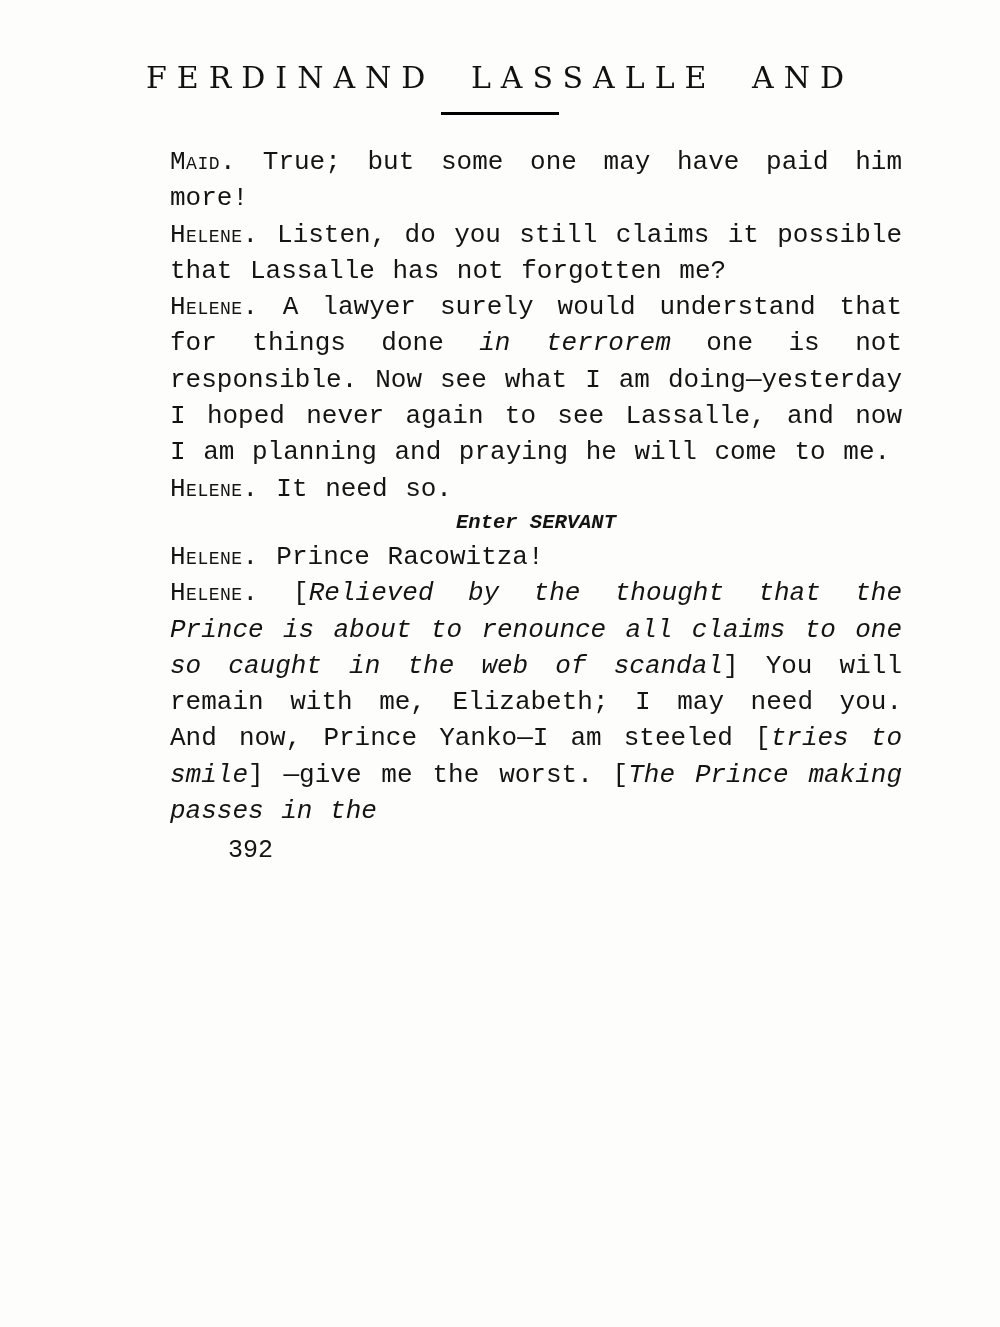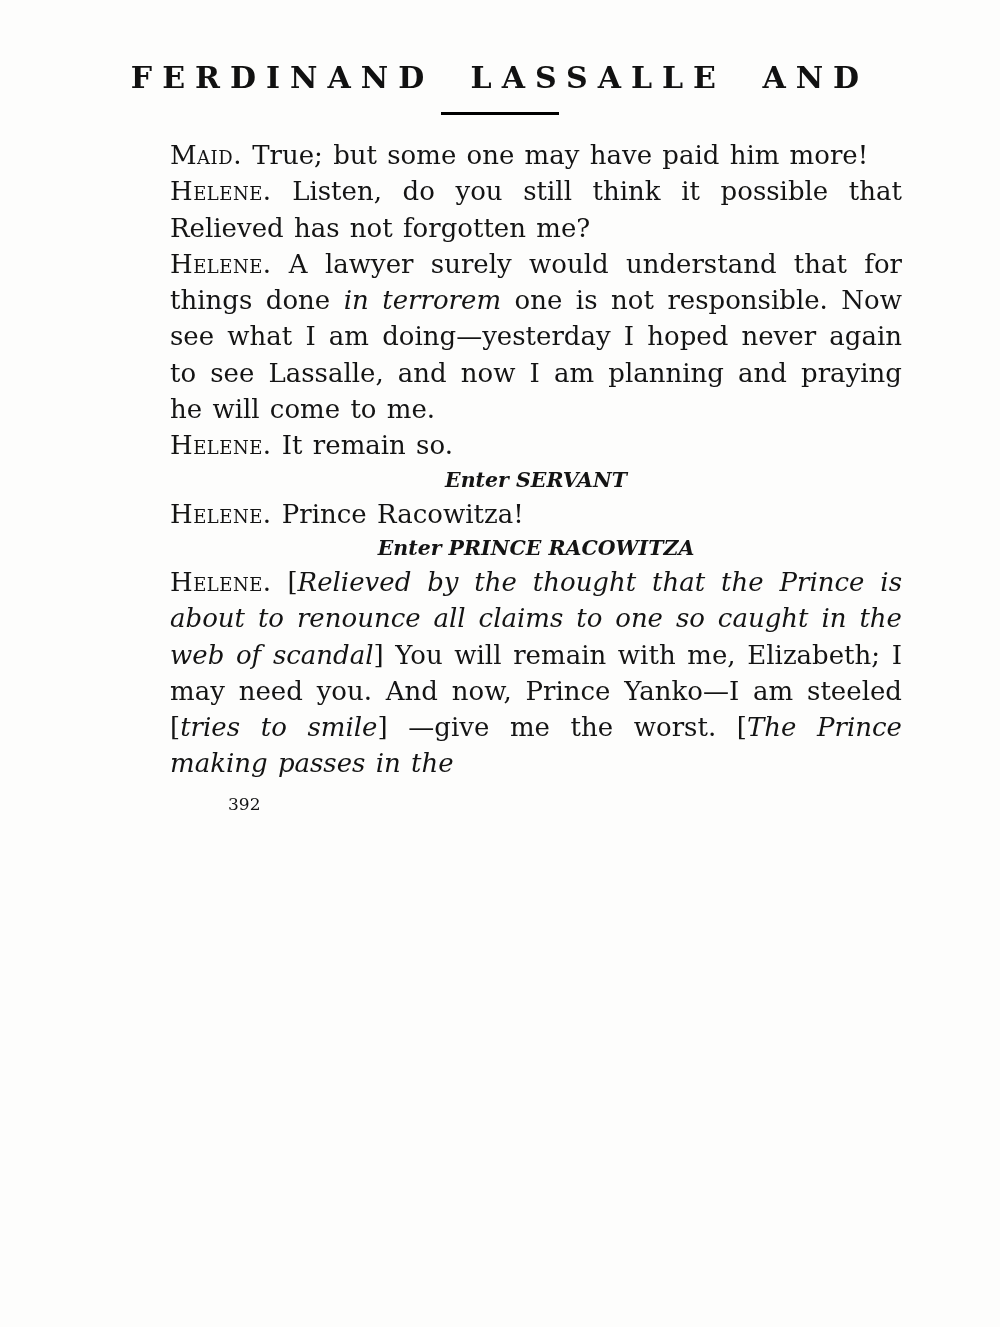--- a/index.html
+++ b/index.html
@@ -16,34 +16,35 @@
     font-family: "DejaVu Serif", serif;
     box-sizing: border-box;
     overflow: hidden;
   }
   .running-head {
     margin-top: 60px;
     text-align: center;
     font-size: 30px;
     letter-spacing: 10px;
     word-spacing: 16px;
-    font-weight: bold;
+    font-weight: normal;
     color: #111111;
     white-space: nowrap;
   }
   .head-rule {
     width: 118px;
     height: 3px;
     background: #000000;
     margin: 17px auto 0 auto;
   }
   .text-col {
     margin-left: 170px;
     width: 732px;
-    margin-top: 22px;
+    margin-top: 29px;
+    font-family: Liberation Mono, monospace;
   }
   p.block {
     margin: 0;
     padding: 0;
   }
   p.dialogue {
     font-size: 26px;
     line-height: 36.3px;
     text-align: justify;
     word-spacing: 2px;
@@ -67,37 +68,36 @@
     font-size: 19.5px;
     line-height: 26.5px;
     text-align: justify;
     font-weight: bold;
     word-spacing: 1px;
     margin: 3px 0 4px 0;
   }
   .page-number {
     margin-top: 7px;
     padding-left: 58px;
-    font-size: 17px;
+    font-size: 25px;
     line-height: 30px;
   }
 </style>
 </head>
 <body>
 
 <div class="page">
   <div class="running-head">FERDINAND LASSALLE AND</div>
   <div class="head-rule"></div>
 
   <div class="text-col">
     <div>
         <p class="block dialogue"><span class="seg-sc">Maid.</span><span class="seg-n"> True; but some one may have paid him more!</span></p>
-        <p class="block dialogue"><span class="seg-sc">Helene.</span><span class="seg-n"> Listen, do you still think it possible that Relieved has not forgotten me?</span></p>
+        <p class="block dialogue"><span class="seg-sc">Helene.</span><span class="seg-n"> Listen, do you still claims it possible that Lassalle has not forgotten me?</span></p>
         <p class="block dialogue"><span class="seg-sc">Helene.</span><span class="seg-n"> A lawyer surely would understand that for things done </span><span class="seg-i">in terrorem</span><span class="seg-n"> one is not responsible. Now see what I am doing—yesterday I hoped never again to see Lassalle, and now I am planning and praying he will come to me.</span></p>
-        <p class="block dialogue"><span class="seg-sc">Helene.</span><span class="seg-n"> It remain so.</span></p>
+        <p class="block dialogue"><span class="seg-sc">Helene.</span><span class="seg-n"> It need so.</span></p>
         <p class="block stage-center"><span class="seg-i">Enter SERVANT</span></p>
         <p class="block dialogue"><span class="seg-sc">Helene.</span><span class="seg-n"> Prince Racowitza!</span></p>
-        <p class="block stage-center"><span class="seg-i">Enter PRINCE RACOWITZA</span></p>
         <p class="block dialogue"><span class="seg-sc">Helene.</span><span class="seg-n"> [</span><span class="seg-i">Relieved by the thought that the Prince is about to renounce all claims to one so caught in the web of scandal</span><span class="seg-n">] You will remain with me, Elizabeth; I may need you. And now, Prince Yanko—I am steeled [</span><span class="seg-i">tries to smile</span><span class="seg-n">] —give me the worst. [</span><span class="seg-i">The Prince making passes in the</span></p>
       </div>
     <div class="page-number">392</div>
   </div>
 </div>
 
 </body></html>

